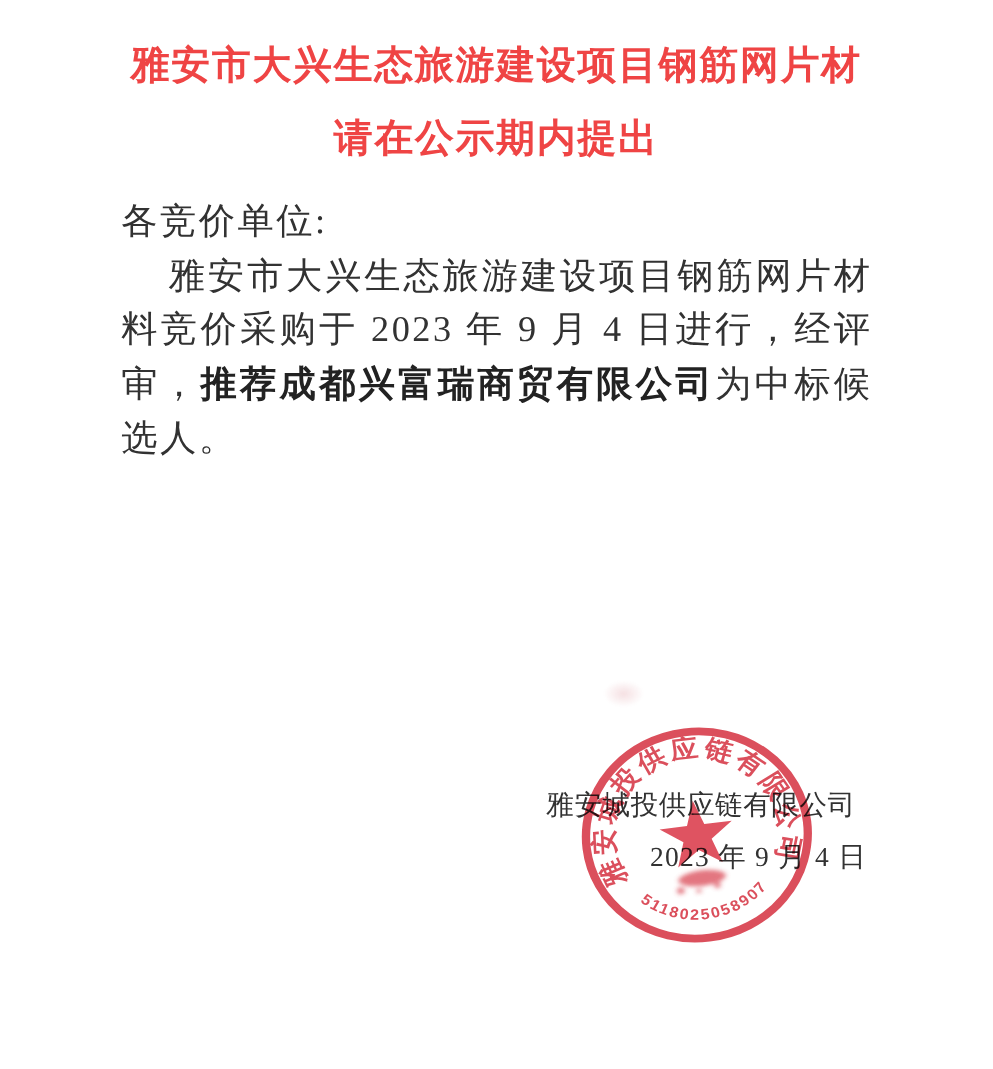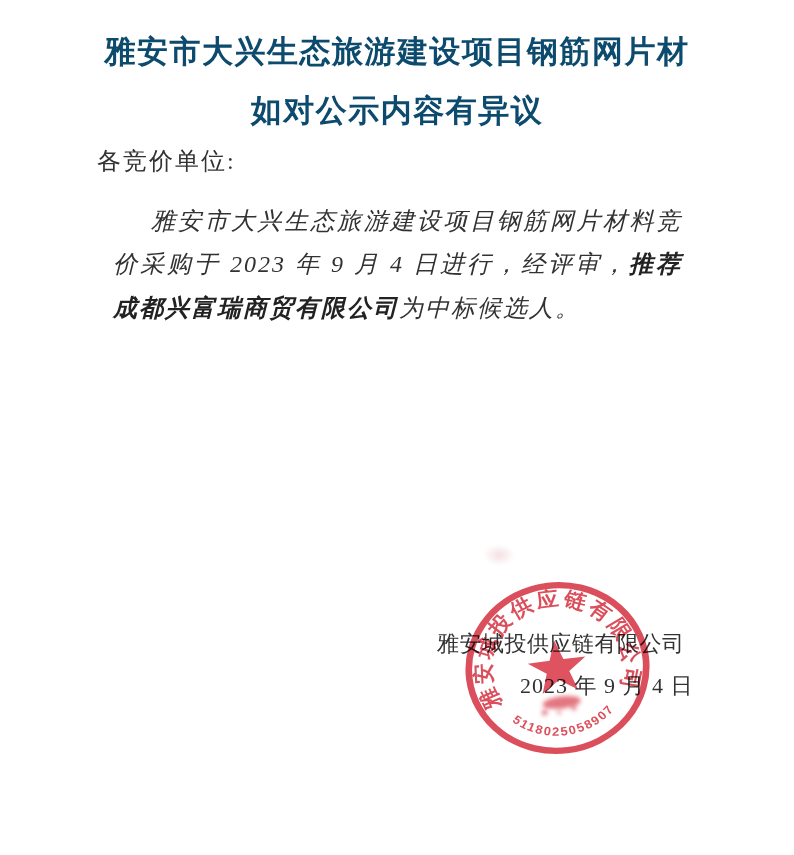--- a/index.html
+++ b/index.html
@@ -6,30 +6,30 @@
   .page{
     position:relative;
     width:794px;height:855px;
     background:#ffffff;
     overflow:hidden;
     font-family:"Liberation Serif","DejaVu Serif",serif;
   }
   .title{
     position:absolute;top:22px;left:0;width:100%;
     margin:0;text-align:center;
-    font-size:31px;font-weight:700;color:#0c4a6e;
+    font-size:31px;font-weight:700;color:#ef4444;
     letter-spacing:1.5px;line-height:59px;
   }
   .content{
-    position:absolute;left:97px;top:140px;width:601px;
-    font-size:24px;line-height:43.5px;color:#323232;
+    position:absolute;left:97px;top:156px;width:601px;
+    font-size:29px;line-height:43.5px;color:#323232;
     letter-spacing:2px;text-align:justify;
   }
   .salutation{margin:0;}
-  .para{margin:16px;text-indent:38px;font-style:italic;}
+  .para{margin:0;text-indent:38px;}
   .bold{font-weight:700;color:#222;}
   .sig-company{
     position:absolute;left:437px;top:629px;
     font-size:22px;letter-spacing:0.5px;color:#323232;white-space:nowrap;
   }
   .sig-date{
     position:absolute;left:520px;top:671px;
     font-size:22px;letter-spacing:1px;color:#323232;white-space:nowrap;
   }
   .seal{
@@ -44,21 +44,21 @@
     filter:blur(1px);
   }
 </style>
 </head>
 <body>
 
 <div class="page">
 
   <h1 class="title">
     <div>雅安市大兴生态旅游建设项目钢筋网片材</div>
-    <div>如对公示内容有异议</div>
+    <div>请在公示期内提出</div>
   </h1>
 
   <div class="content">
     <div class="salutation">各竞价单位:</div>
     <p class="para"><span>雅安市大兴生态旅游建设项目钢筋网片材料竞价采购于 2023 年 9 月 4 日进行，经评审，</span><span class="bold">推荐成都兴富瑞商贸有限公司</span><span>为中标候选人。</span></p>
   </div>
 
   <div class="sig-company">雅安城投供应链有限公司</div>
   <div class="sig-date">2023 年 9 月 4 日</div>
 

